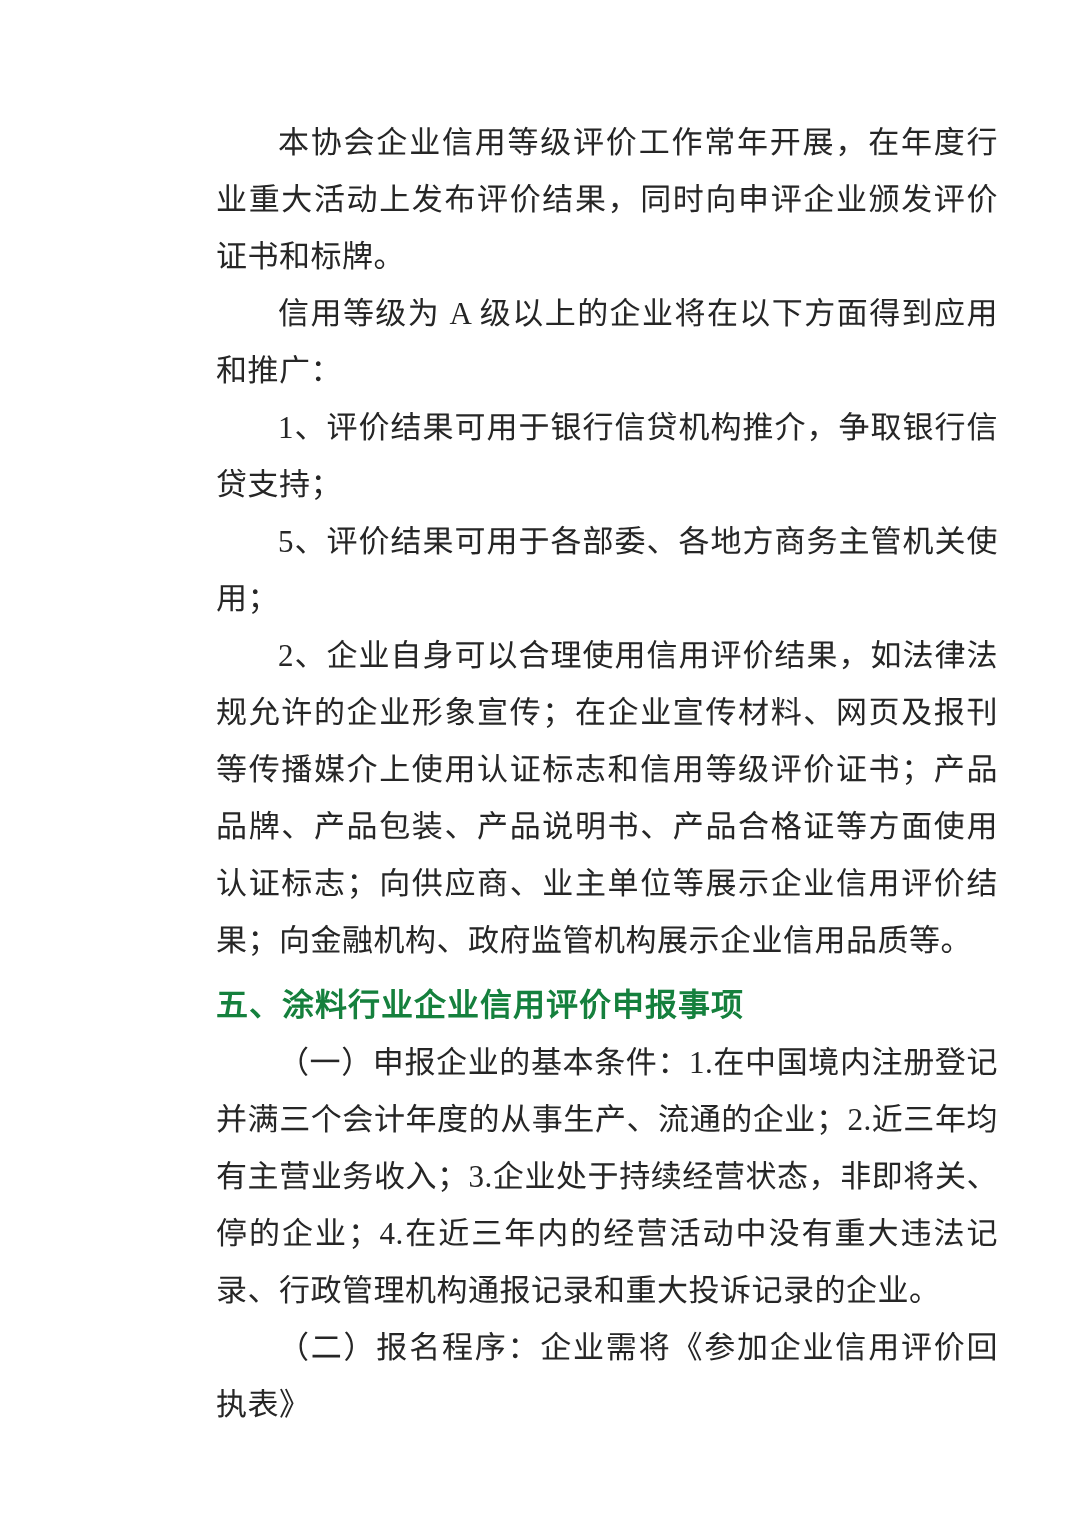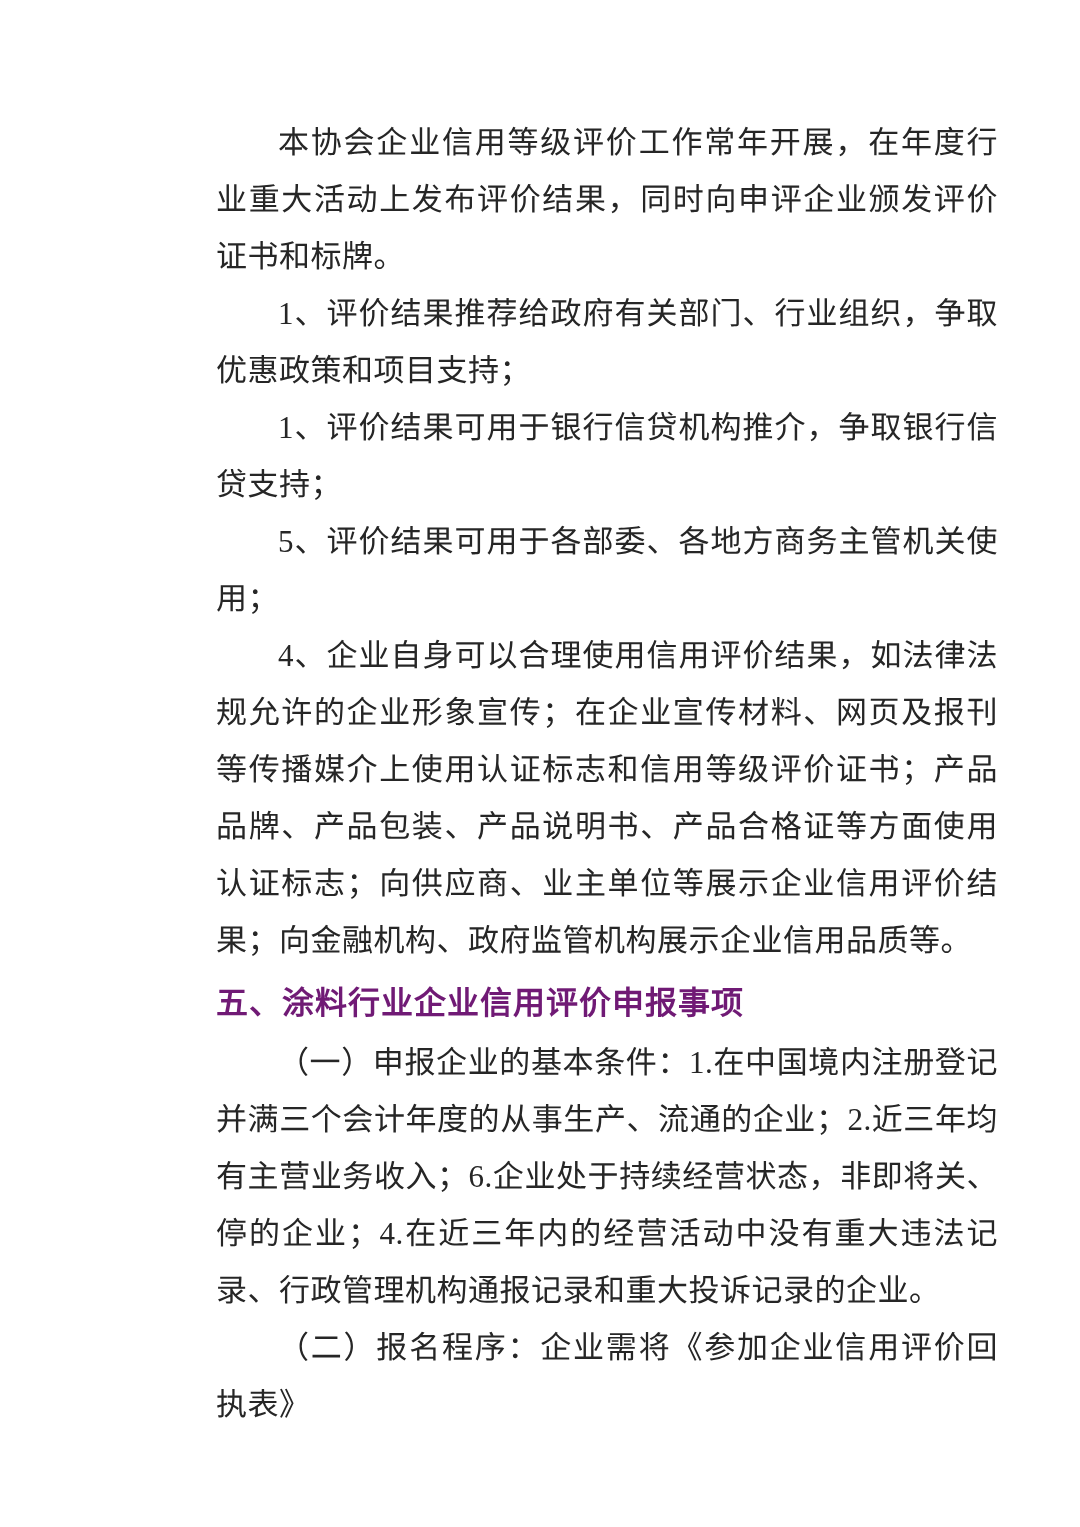--- a/index.html
+++ b/index.html
@@ -26,37 +26,37 @@
     font-size: 31px;
     line-height: 57px;
     letter-spacing: 0.5px;
     color: #262626;
     text-align: justify;
     text-indent: 2em;
     font-weight: 400;
   }
   .heading {
     margin: 8px 0 0 0;
-    font-family: Liberation Mono, monospace;
+    font-family: Liberation Serif, serif;
     font-size: 32px;
     line-height: 57px;
     letter-spacing: 1px;
-    color: #701a75;
+    color: #15803d;
     font-weight: 700;
     text-indent: 0;
     text-align: left;
   }
 </style>
 </head>
 <body>
 
 <div class="page">
   <div class="doc-body">
     <p class="para">本协会企业信用等级评价工作常年开展，在年度行业重大活动上发布评价结果，同时向申评企业颁发评价证书和标牌。</p>
-    <p class="para">1、评价结果推荐给政府有关部门、行业组织，争取优惠政策和项目支持；</p>
+    <p class="para">信用等级为 A 级以上的企业将在以下方面得到应用和推广：</p>
     <p class="para">1、评价结果可用于银行信贷机构推介，争取银行信贷支持；</p>
     <p class="para">5、评价结果可用于各部委、各地方商务主管机关使用；</p>
-    <p class="para">4、企业自身可以合理使用信用评价结果，如法律法规允许的企业形象宣传；在企业宣传材料、网页及报刊等传播媒介上使用认证标志和信用等级评价证书；产品品牌、产品包装、产品说明书、产品合格证等方面使用认证标志；向供应商、业主单位等展示企业信用评价结果；向金融机构、政府监管机构展示企业信用品质等。</p>
+    <p class="para">2、企业自身可以合理使用信用评价结果，如法律法规允许的企业形象宣传；在企业宣传材料、网页及报刊等传播媒介上使用认证标志和信用等级评价证书；产品品牌、产品包装、产品说明书、产品合格证等方面使用认证标志；向供应商、业主单位等展示企业信用评价结果；向金融机构、政府监管机构展示企业信用品质等。</p>
     <h2 class="heading">五、涂料行业企业信用评价申报事项</h2>
-    <p class="para">（一）申报企业的基本条件：1.在中国境内注册登记并满三个会计年度的从事生产、流通的企业；2.近三年均有主营业务收入；6.企业处于持续经营状态，非即将关、停的企业；4.在近三年内的经营活动中没有重大违法记录、行政管理机构通报记录和重大投诉记录的企业。</p>
+    <p class="para">（一）申报企业的基本条件：1.在中国境内注册登记并满三个会计年度的从事生产、流通的企业；2.近三年均有主营业务收入；3.企业处于持续经营状态，非即将关、停的企业；4.在近三年内的经营活动中没有重大违法记录、行政管理机构通报记录和重大投诉记录的企业。</p>
     <p class="para">（二）报名程序：企业需将《参加企业信用评价回执表》</p>
   </div>
 </div>
 
 </body></html>

